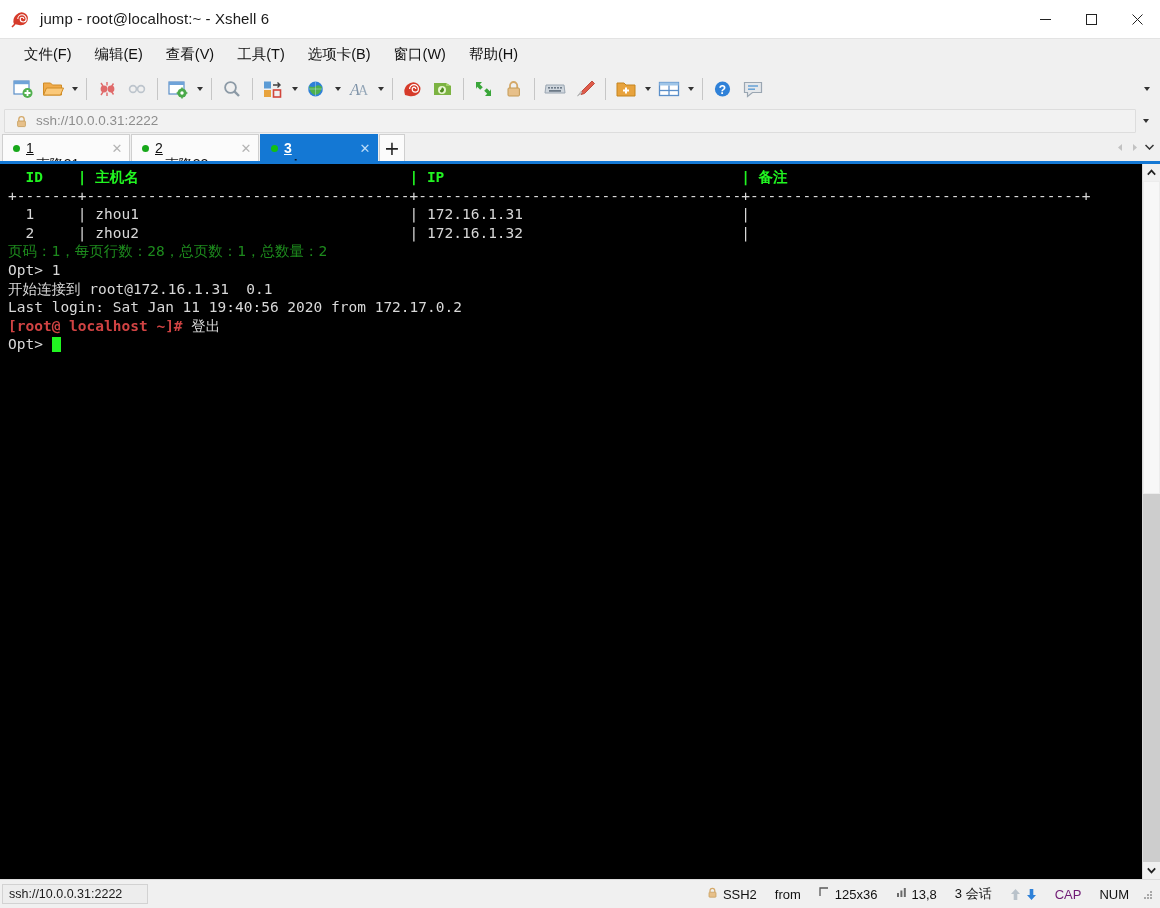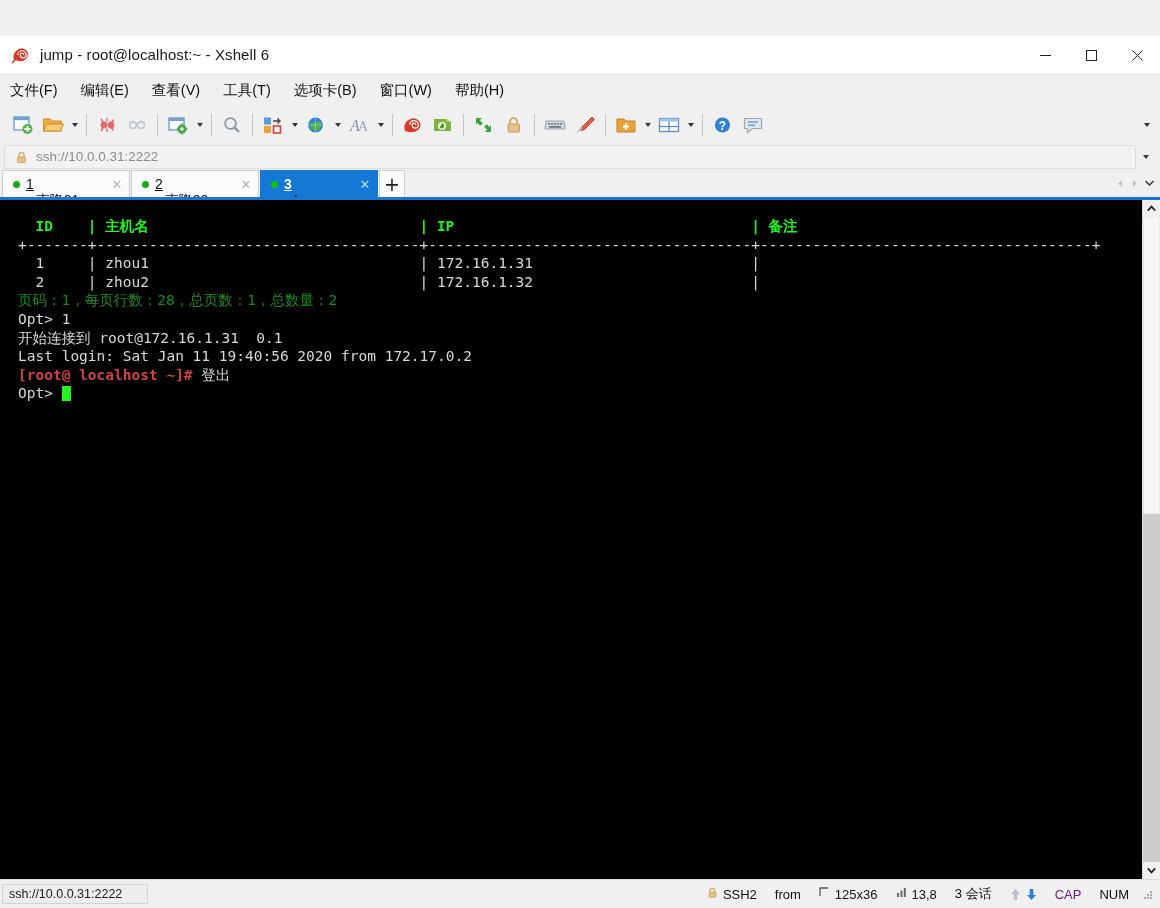--- a/index.html
+++ b/index.html
@@ -5,30 +5,30 @@
   html,body{margin:0;padding:0;}
   body{
     width:1160px;height:908px;overflow:hidden;
     font-family:"Liberation Sans",sans-serif;
     background:#f0f0f0;
     -webkit-font-smoothing:antialiased;
   }
   .app{width:1160px;height:908px;position:relative;background:#f0f0f0;display:flex;flex-direction:column;}
 
   
-  .titlebar{height:38px;background:#ffffff;display:flex;align-items:center;position:relative;flex:0 0 38px;margin-top:36px;}
+  .titlebar{height:38px;background:#ffffff;display:flex;align-items:center;position:relative;flex:0 0 38px;}
   .title-icon{width:22px;height:22px;margin-left:10px;margin-right:8px;position:relative;flex:0 0 22px;}
   .snail{position:absolute;left:1px;top:2px;width:20px;height:18px;}
   .title-text{font-size:15px;color:#1a1a1a;line-height:38px;letter-spacing:0.1px;}
   .wincontrols{position:absolute;right:0;top:0;height:38px;display:flex;}
   .wc{width:46px;height:38px;display:flex;align-items:center;justify-content:center;cursor:default;}
   .wc svg{display:block;}
 
   
-  .menubar{height:30px;background:#f0f0f0;display:flex;align-items:center;flex:0 0 30px;
+  .menubar{height:30px;background:#f0f0f0;display:flex;align-items:center;padding-left:14px;flex:0 0 30px;
            border-top:1px solid #e3e3e3;}
   .menu-item{font-size:14.5px;color:#111;padding:3px 10px;margin-right:3px;line-height:20px;white-space:nowrap;}
 
   
   .toolbar{height:40px;background:#f0f0f0;display:flex;align-items:center;padding-left:8px;position:relative;flex:0 0 40px;}
   .tb-btn{width:30px;height:30px;display:flex;align-items:center;justify-content:center;position:relative;}
   .tb-arrow{width:13px;height:30px;display:flex;align-items:center;justify-content:center;}
   .tb-sep{width:1px;height:22px;background:#c6c6c6;margin:0 5px;}
   .caret{width:0;height:0;border-left:3.5px solid transparent;border-right:3.5px solid transparent;border-top:4px solid #333;}
   .tb-overflow{position:absolute;right:4px;top:0;height:40px;width:18px;display:flex;align-items:center;justify-content:center;}
@@ -58,21 +58,21 @@
   .tab.active .tab-close{color:#bcdcf7;}
   .tab-add{width:26px;height:27px;display:flex;align-items:center;justify-content:center;background:#fbfbfb;
            border:1px solid #cfcfcf;border-bottom:none;box-sizing:border-box;font-size:19px;color:#222;
            font-family:"DejaVu Sans",sans-serif;line-height:1;}
   .tab-nav{position:absolute;right:0;top:0;height:28px;display:flex;align-items:center;padding-right:3px;}
   .tnav-btn{width:15px;height:26px;display:flex;align-items:center;justify-content:center;}
 
   
   .term-wrap{flex:1;display:flex;background:#000;position:relative;overflow:hidden;
              border-top:3px solid #1478d4;}
-  .term{flex:1;background:#000;padding:4px 0 0 18px;overflow:hidden;position:relative;margin-top:13px;}
+  .term{flex:1;background:#000;padding:4px 0 0 8px;overflow:hidden;position:relative;}
   .term pre{
     margin:0;font-family:"DejaVu Sans Mono","Liberation Mono",monospace;
     font-size:14.5px;line-height:18.6px;color:#d6d6d6;white-space:pre;letter-spacing:0px;
   }
   .c-green-b{color:#21f521;font-weight:bold;}
   .c-white{color:#d8d8d8;}
   .c-dim-green{color:#1d8a1d;}
   .c-red-b{color:#d04343;font-weight:bold;}
   .cursor{display:inline-block;width:9px;height:15px;background:#21f521;vertical-align:-3px;}
 

